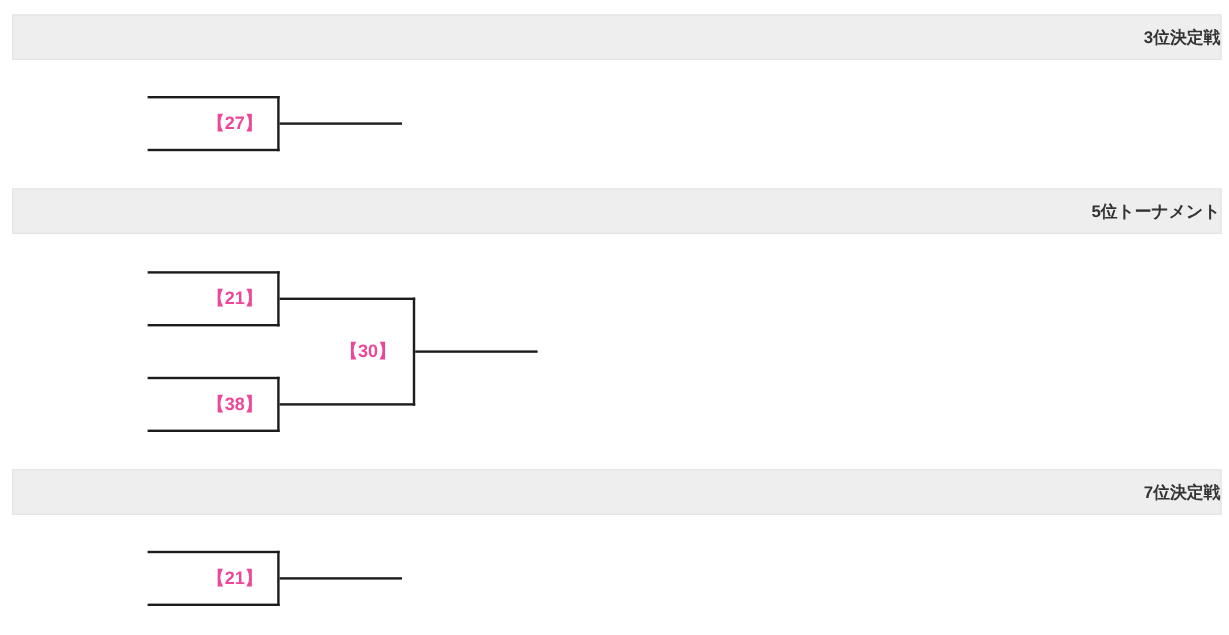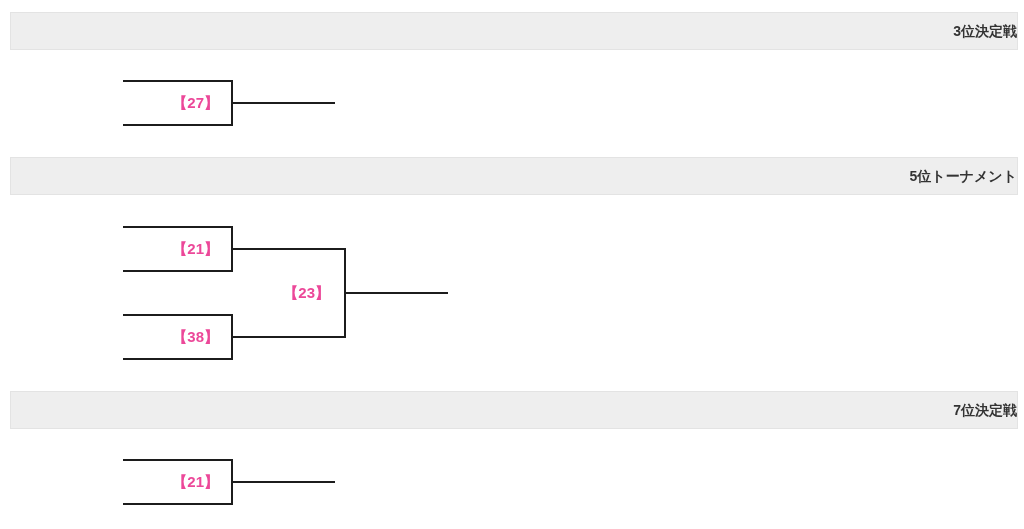--- a/index.html
+++ b/index.html
@@ -87,21 +87,21 @@
 
   <div class="match-box" style="left:123px; top:226px">
     <span class="match-label">【21】</span>
   </div>
 
   <div class="match-box" style="left:123px; top:314px">
     <span class="match-label">【38】</span>
   </div>
 
   <div class="r2-box">
-    <span class="match-label">【23】</span>
+    <span class="match-label">【30】</span>
   </div>
   <div class="hline" style="left:346px; top:292px; width:102px"></div>
 
   <div class="hbar" style="top:391px">7位決定戦</div>
 
   <div class="match-box" style="left:123px; top:459px">
     <span class="match-label">【21】</span>
   </div>
   <div class="hline" style="left:233px; top:481px; width:102px"></div>
 

